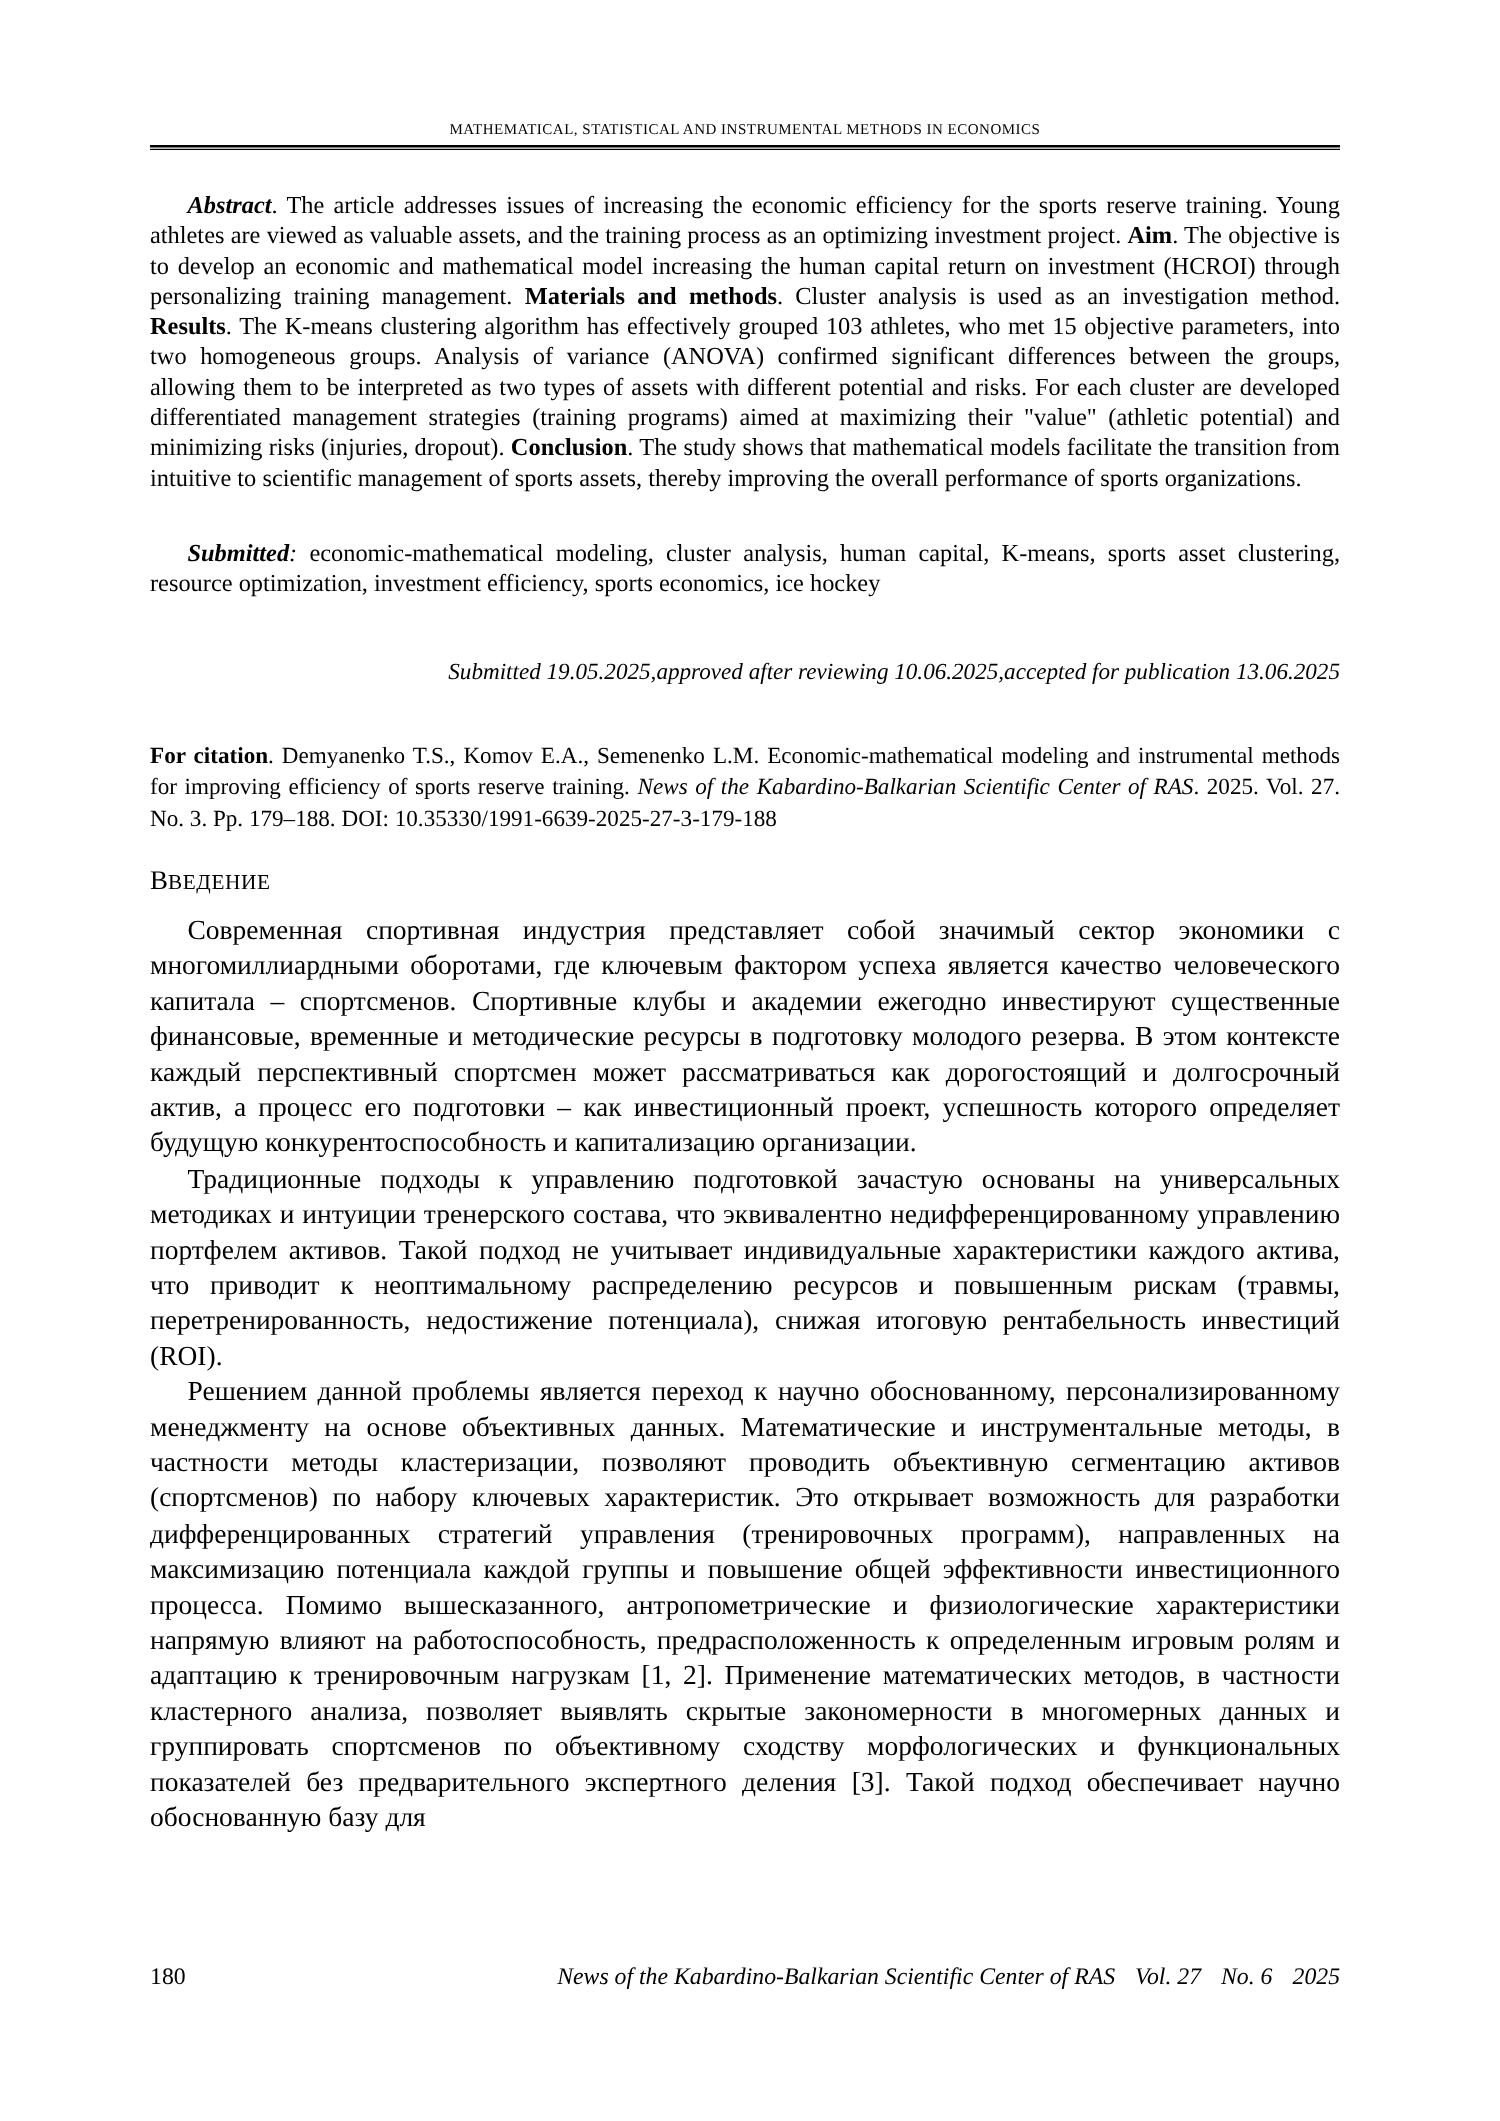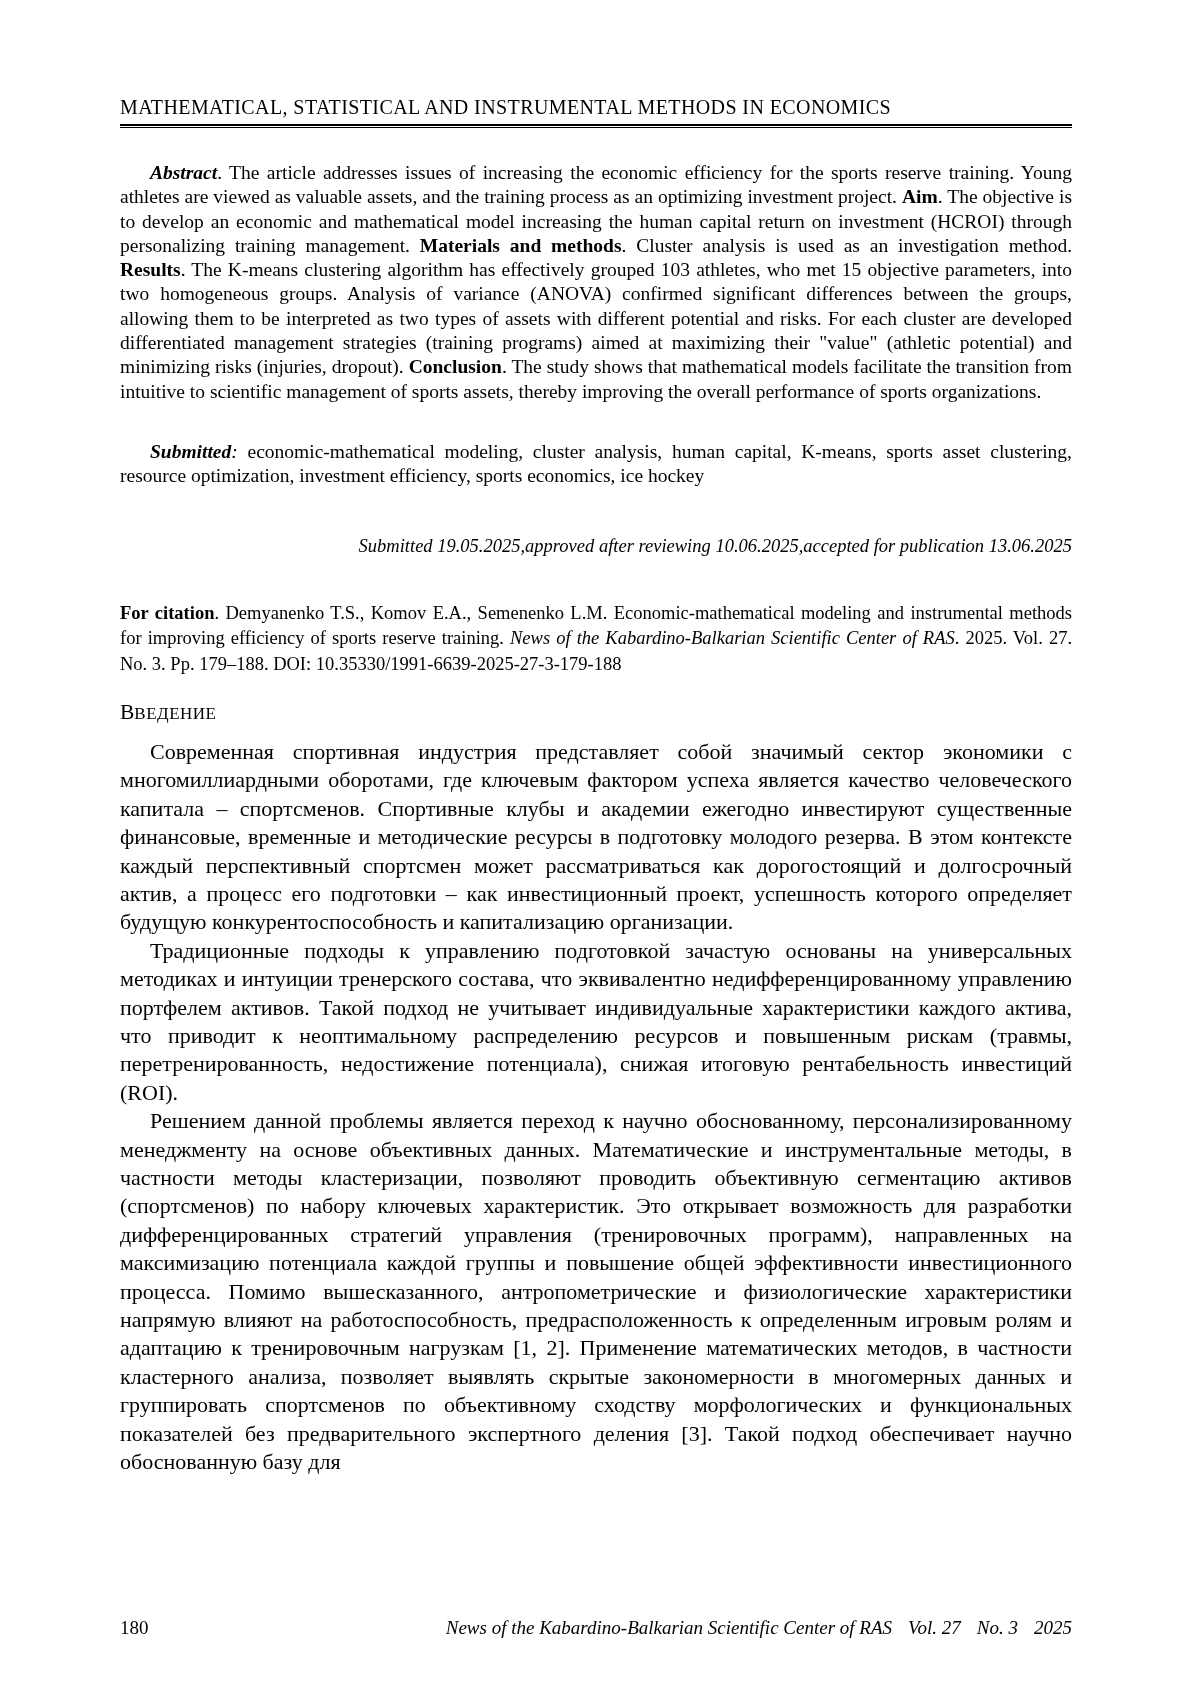--- a/index.html
+++ b/index.html
@@ -13,22 +13,22 @@
     overflow: hidden;
   }
   .content {
     position: absolute;
     left: 120px;
     top: 0;
     width: 952px;
   }
   .running-title {
     margin-top: 96px;
-    text-align: left;
-    font-size: 20px;
+    text-align: center;
+    font-size: 12px;
     letter-spacing: 0.4px;
     white-space: nowrap;
   }
   .header-rule {
     margin-top: 5px;
     height: 1px;
     border-top: 2.2px solid #000;
     border-bottom: 1px solid #000;
   }
   .abstract {
@@ -70,21 +70,21 @@
     margin: 0;
     font-size: 22px;
     line-height: 28.4px;
     text-align: justify;
     text-indent: 30px;
     hyphens: auto;
   }
   .page-footer {
     position: absolute;
     left: 120px;
-    top: 1617px;
+    top: 1571px;
     width: 952px;
     display: flex;
     justify-content: space-between;
     align-items: center;
     font-size: 19px;
   }
   .journal-line {
     display: flex;
     gap: 16px;
     font-style: italic;
@@ -125,17 +125,17 @@
 
     <p class="body-para" lang="ru"><span class="n">Решением данной проблемы является переход к научно обоснованному, персонализированному менеджменту на основе объективных данных. Математические и инструментальные методы, в частности методы кластеризации, позволяют проводить объективную сегментацию активов (спортсменов) по набору ключевых характеристик. Это открывает возможность для разработки дифференцированных стратегий управления (тренировочных программ), направленных на максимизацию потенциала каждой группы и повышение общей эффективности инвестиционного процесса. Помимо вышесказанного, антропометрические и физиологические характеристики напрямую влияют на работоспособность, предрасположенность к определенным игровым ролям и адаптацию к тренировочным нагрузкам [1, 2]. Применение математических методов, в частности кластерного анализа, позволяет выявлять скрытые закономерности в многомерных данных и группировать спортсменов по объективному сходству морфологических и функциональных показателей без предварительного экспертного деления [3]. Такой подход обеспечивает научно обоснованную базу для</span></p>
 
   </div>
 
   <div class="page-footer">
     <span>180</span>
     <span class="journal-line">
       <span>News of the Kabardino-Balkarian Scientific Center of RAS</span>
       <span>Vol. 27</span>
-      <span>No. 3</span>
+      <span>No. 6</span>
       <span>2025</span>
     </span>
   </div>
 </div>
 
 </body></html>

